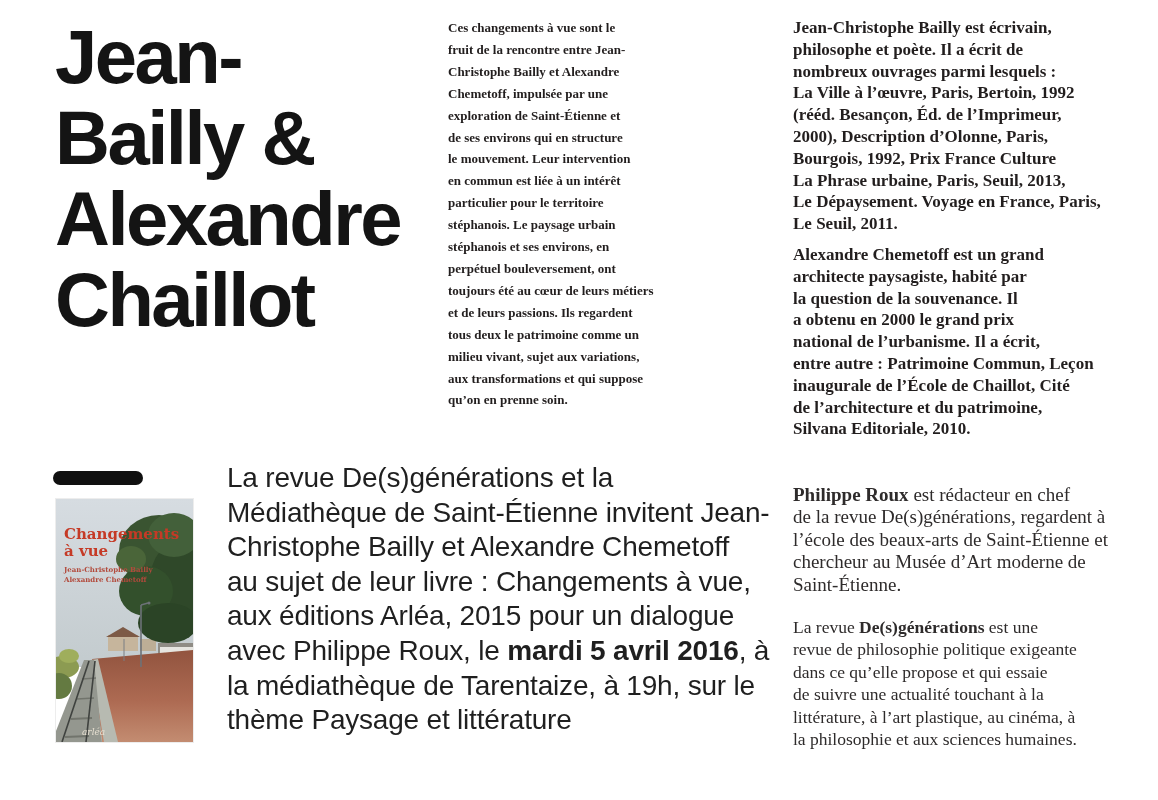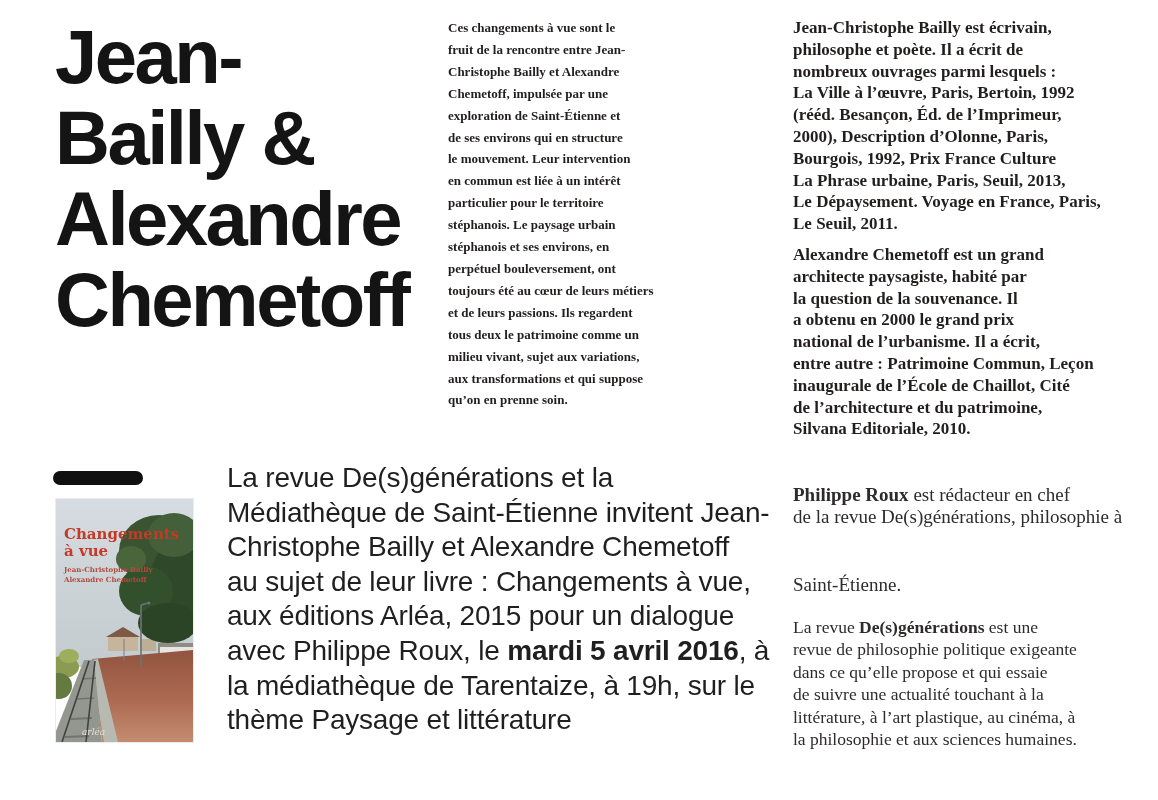--- a/index.html
+++ b/index.html
@@ -40,28 +40,28 @@
 </style>
 </head>
 <body>
 
 <div class="page">
 
   <h1 class="headline">
     <div>Jean-</div>
     <div>Bailly &amp;</div>
     <div>Alexandre</div>
-    <div>Chemetoff</div>
+    <div>Chaillot</div>
   </h1>
 
   <div class="intro serif-b"><span>Ces changements à vue sont le</span><br><span>fruit de la rencontre entre Jean-</span><br><span>Christophe Bailly et Alexandre</span><br><span>Chemetoff, impulsée par une</span><br><span>exploration de Saint-Étienne et</span><br><span>de ses environs qui en structure</span><br><span>le mouvement. Leur intervention</span><br><span>en commun est liée à un intérêt</span><br><span>particulier pour le territoire</span><br><span>stéphanois. Le paysage urbain</span><br><span>stéphanois et ses environs, en</span><br><span>perpétuel bouleversement, ont</span><br><span>toujours été au cœur de leurs métiers</span><br><span>et de leurs passions. Ils regardent</span><br><span>tous deux le patrimoine comme un</span><br><span>milieu vivant, sujet aux variations,</span><br><span>aux transformations et qui suppose</span><br><span>qu’on en prenne soin.</span></div>
 
   <div class="bio bio1 serif-b"><span>Jean-Christophe Bailly est écrivain,</span><br><span>philosophe et poète. Il a écrit de</span><br><span>nombreux ouvrages parmi lesquels :</span><br><span class="run-i">La Ville à l’œuvre</span><span>, Paris, Bertoin, 1992</span><br><span>(rééd. Besançon, Éd. de l’Imprimeur,</span><br><span>2000), </span><span class="run-i">Description d’Olonne</span><span>, Paris,</span><br><span>Bourgois, 1992, Prix France Culture</span><br><span class="run-i">La Phrase urbaine</span><span>, Paris, Seuil, 2013,</span><br><span class="run-i">Le Dépaysement. Voyage en France</span><span>, Paris,</span><br><span>Le Seuil, 2011.</span></div>
   <div class="bio bio2 serif-b"><span>Alexandre Chemetoff est un grand</span><br><span>architecte paysagiste, habité par</span><br><span>la question de la souvenance. Il</span><br><span>a obtenu en 2000 le grand prix</span><br><span>national de l’urbanisme. Il a écrit,</span><br><span>entre autre : </span><span class="run-i">Patrimoine Commun, Leçon</span><br><span class="run-i">inaugurale de l’École de Chaillot</span><span>, Cité</span><br><span>de l’architecture et du patrimoine,</span><br><span>Silvana Editoriale, 2010.</span></div>
-  <div class="bio bio3 serif-r"><span class="run-b">Philippe Roux</span><span> est rédacteur en chef</span><br><span>de la revue </span><span class="run-i">De(s)générations</span><span>, philosophie à</span><br><br><br><span>Saint-Étienne.</span></div>
+  <div class="bio bio3 serif-r"><span class="run-b">Philippe Roux</span><span> est rédacteur en chef</span><br><span>de la revue </span><span class="run-i">De(s)générations</span><span>, regardent à</span><br><span>l’école des beaux-arts de Saint-Étienne et</span><br><span>chercheur au Musée d’Art moderne de</span><br><span>Saint-Étienne.</span></div>
   <div class="bio bio4 serif-r"><span>La revue </span><span class="run-b">De(s)générations</span><span> est une</span><br><span>revue de philosophie politique exigeante</span><br><span>dans ce qu’elle propose et qui essaie</span><br><span>de suivre une actualité touchant à la</span><br><span>littérature, à l’art plastique, au cinéma, à</span><br><span>la philosophie et aux sciences humaines.</span></div>
 
   <div class="dash"></div>
 
   <div class="cover">
     <svg viewBox="0 0 137 243" width="137" height="243" xmlns="http://www.w3.org/2000/svg">
       <defs>
         <linearGradient id="sky" x1="0" y1="0" x2="0" y2="1">
           <stop offset="0" stop-color="#d6dce1"></stop>
             <stop offset="1" stop-color="#c3cbce"></stop>

